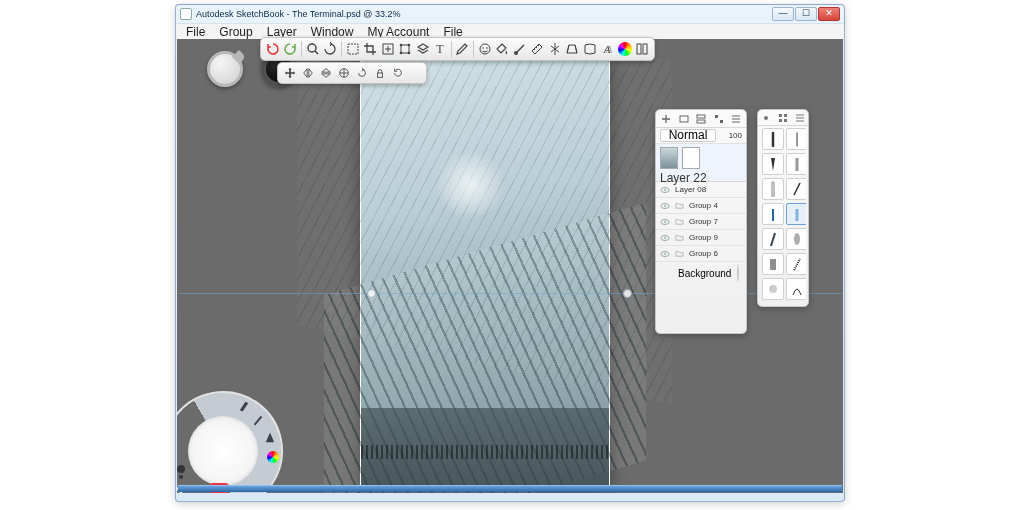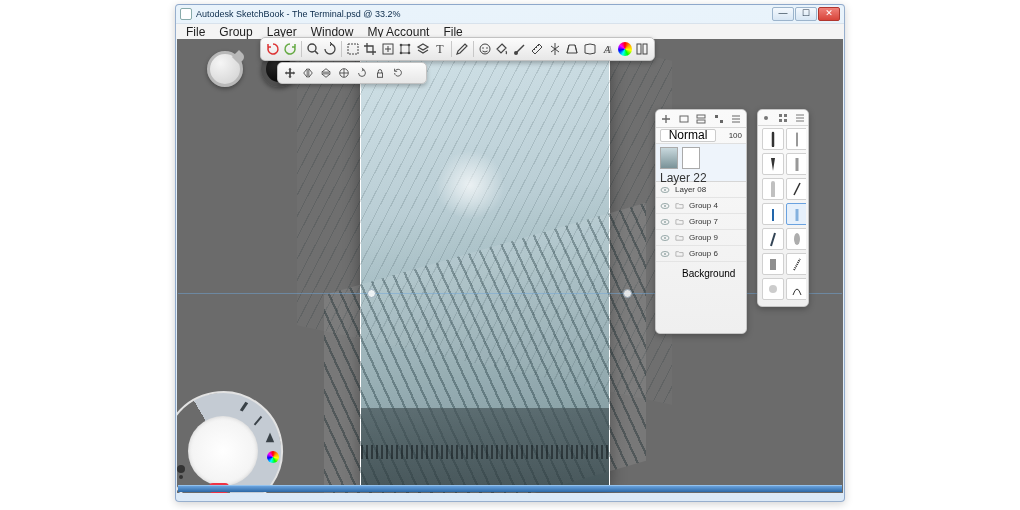--- a/index.html
+++ b/index.html
@@ -55,21 +55,21 @@
 .layer-active { height: 38px; border-bottom: 1px solid #d6d6d6; padding: 3px 4px; display: flex; flex-direction: column; gap: 2px; background: #eef4fb; }
 .layer-active .thumb-row { display: flex; gap: 4px; align-items: center; }
 .layer-active .thumb { width: 18px; height: 22px; background: linear-gradient(#c8d8dd,#7a9298); border: 1px solid #aaa; }
 .layer-active .thumb.m { background: #fff; }
 .layer-name { font-size: 12px; color: #333; }
 .layer-row { height: 16px; border-bottom: 1px solid #e4e4e4; display: flex; align-items: center; padding: 0 4px; gap: 5px; cursor: pointer; }
 .layer-row .eye { width: 10px; height: 10px; color: #9aa; }
 .layer-row .eye svg { width: 10px; height: 10px; }
 .layer-row .lname { font-size: 8px; color: #333; }
 .layer-row .folder-ic { width: 9px; height: 9px; color: #b0b0b0; }
-.layer-bg { height: 22px; display: flex; align-items: center; padding: 0 4px; gap: 22px; }
+.layer-bg { height: 22px; display: flex; align-items: center; padding: 0 16px; gap: 6px; }
 .layer-bg .bg-thumb { width: 18px; height: 18px; border-radius: 50%; background: #fff; border: 1px solid #ccc; margin-left: auto; }
 
 
 .brush-panel { left: 580px; top: 70px; width: 52px; height: 198px; }
 .brush-head { height: 16px; display: flex; align-items: center; justify-content: space-around; border-bottom: 1px solid #d8d8d8; }
 .brush-head .bh { width: 10px; height: 10px; color: #777; cursor: pointer; }
 .brush-head .bh svg { width: 10px; height: 10px; }
 .brush-grid { position: absolute; top: 16px; left: 2px; right: 2px; bottom: 2px; overflow: hidden; }
 .brush-cell { position: absolute; width: 22px; height: 22px; background: #fff; border: 1px solid #d0d0d0; border-radius: 2px; display: flex; align-items: center; justify-content: center; cursor: pointer; }
 .brush-cell.sel { border-color: #6aa2e0; background: #e6f0fb; }

